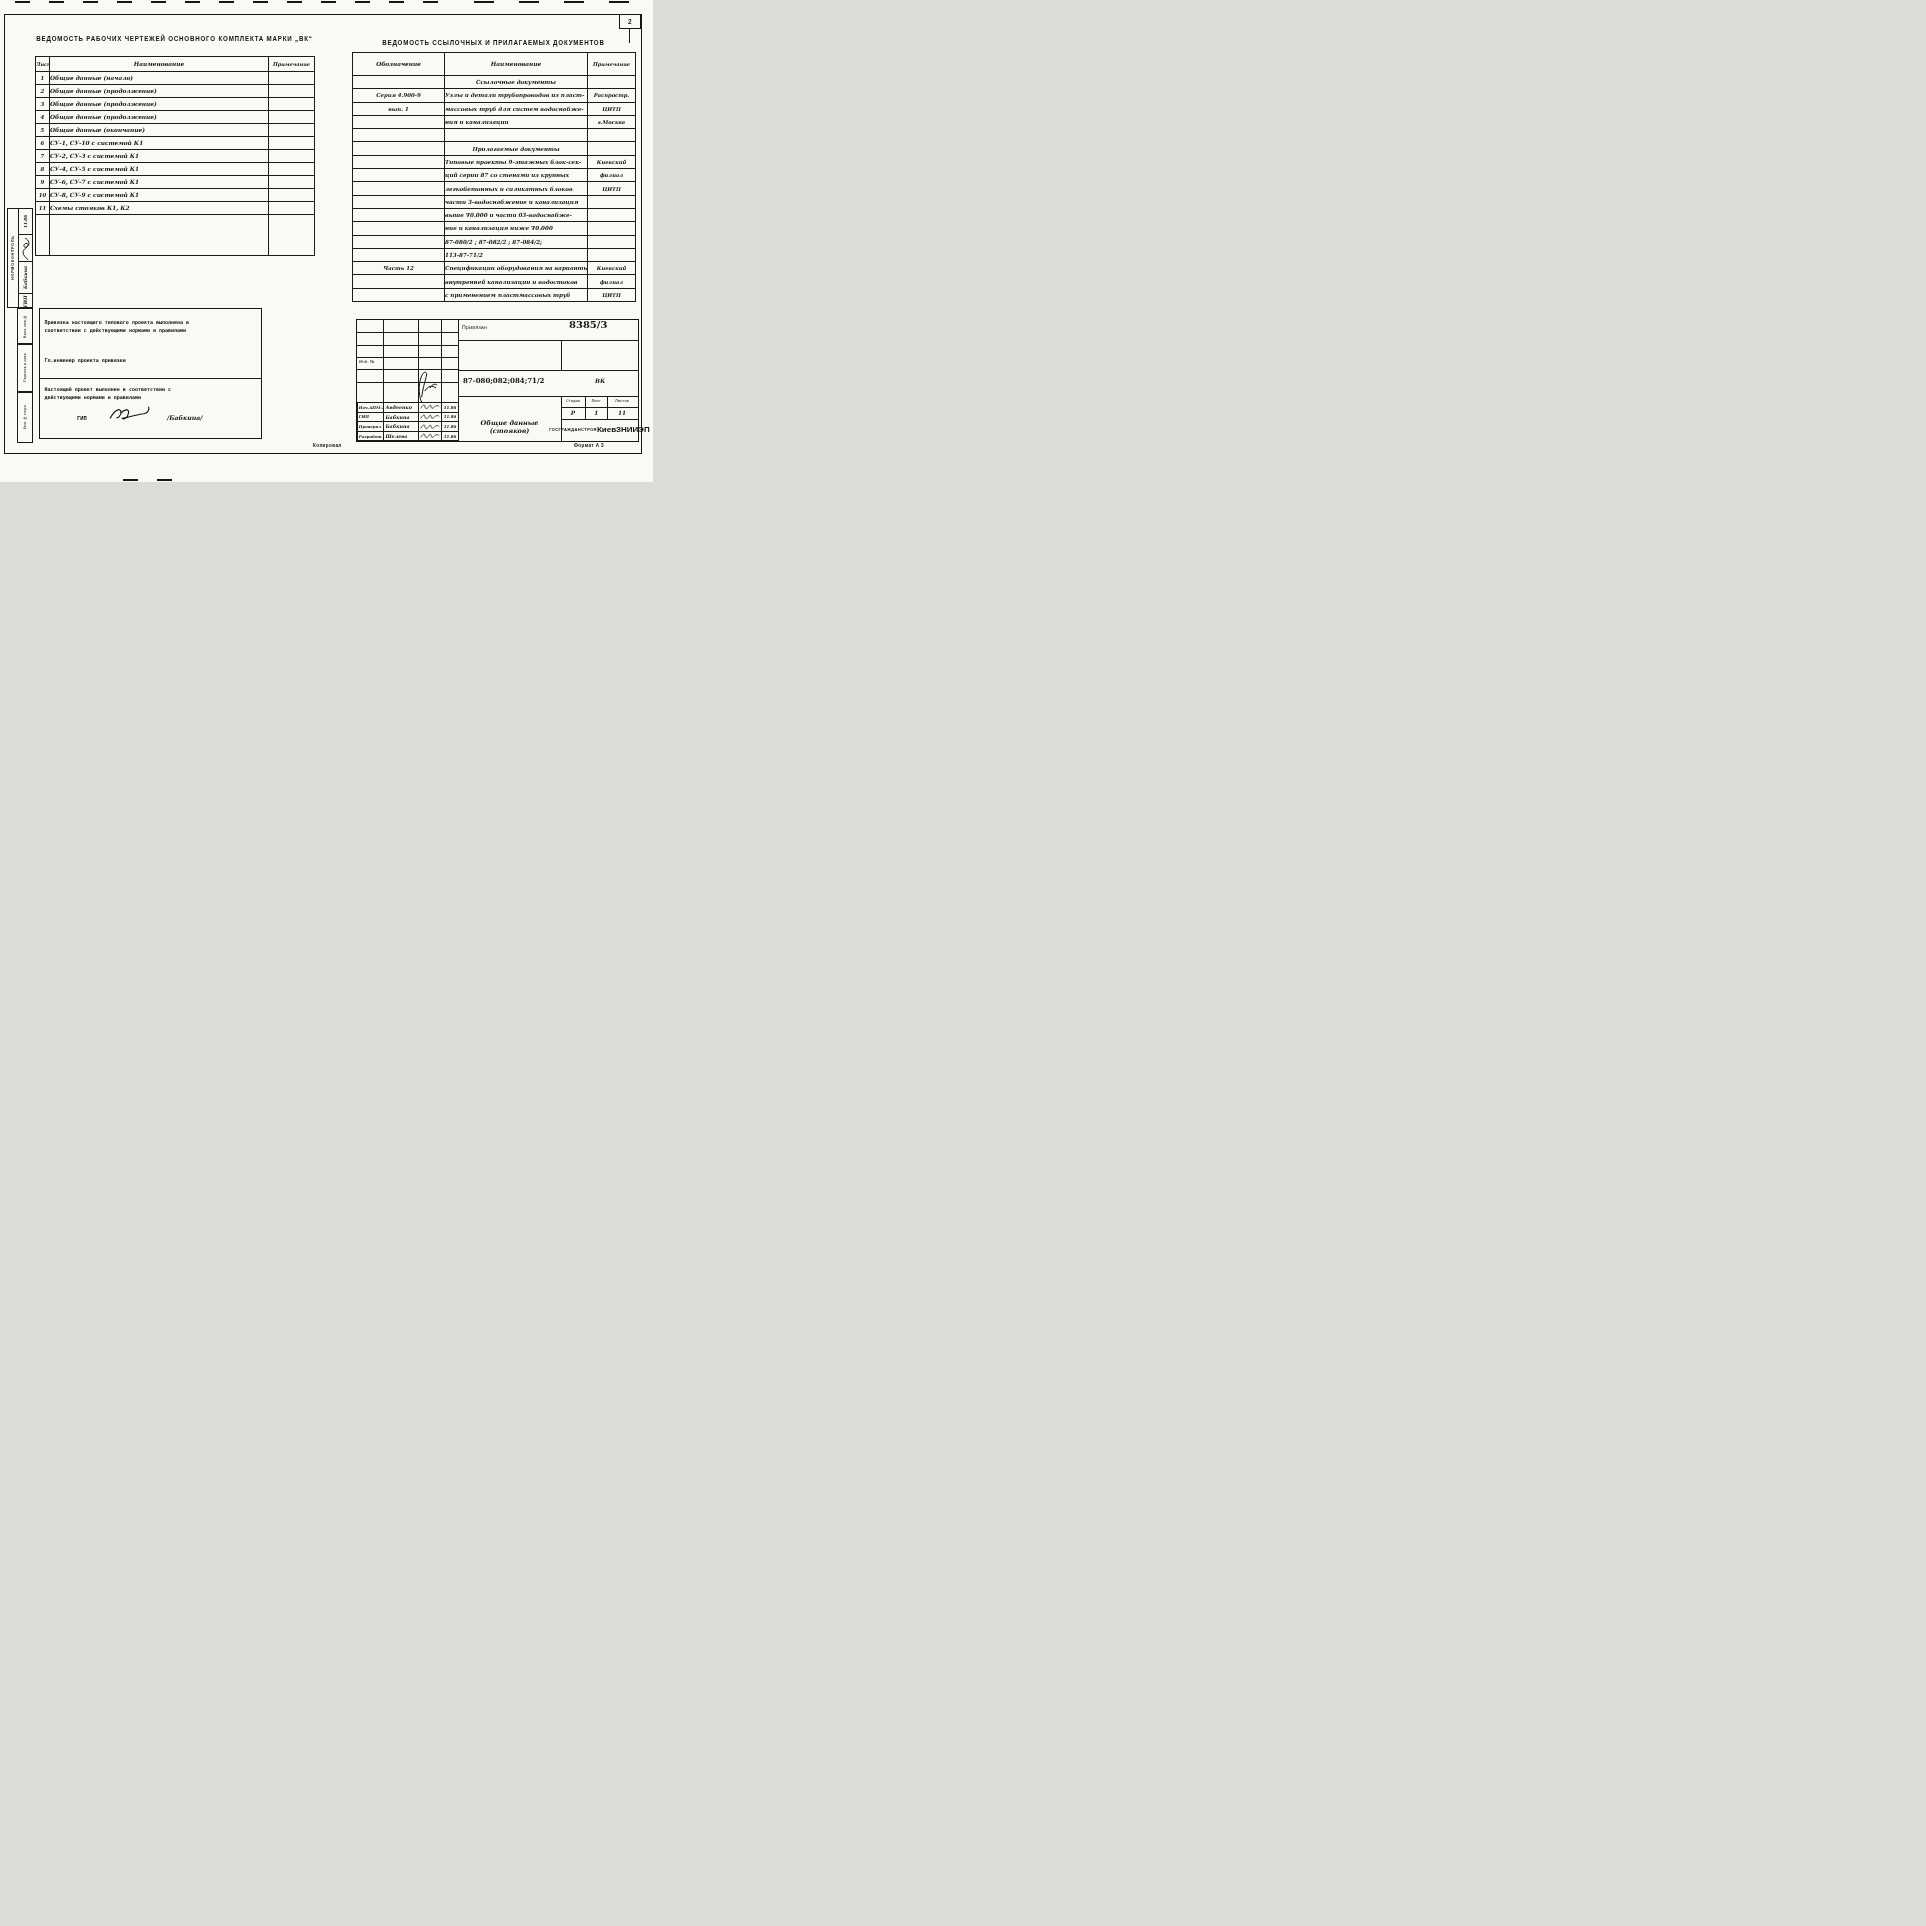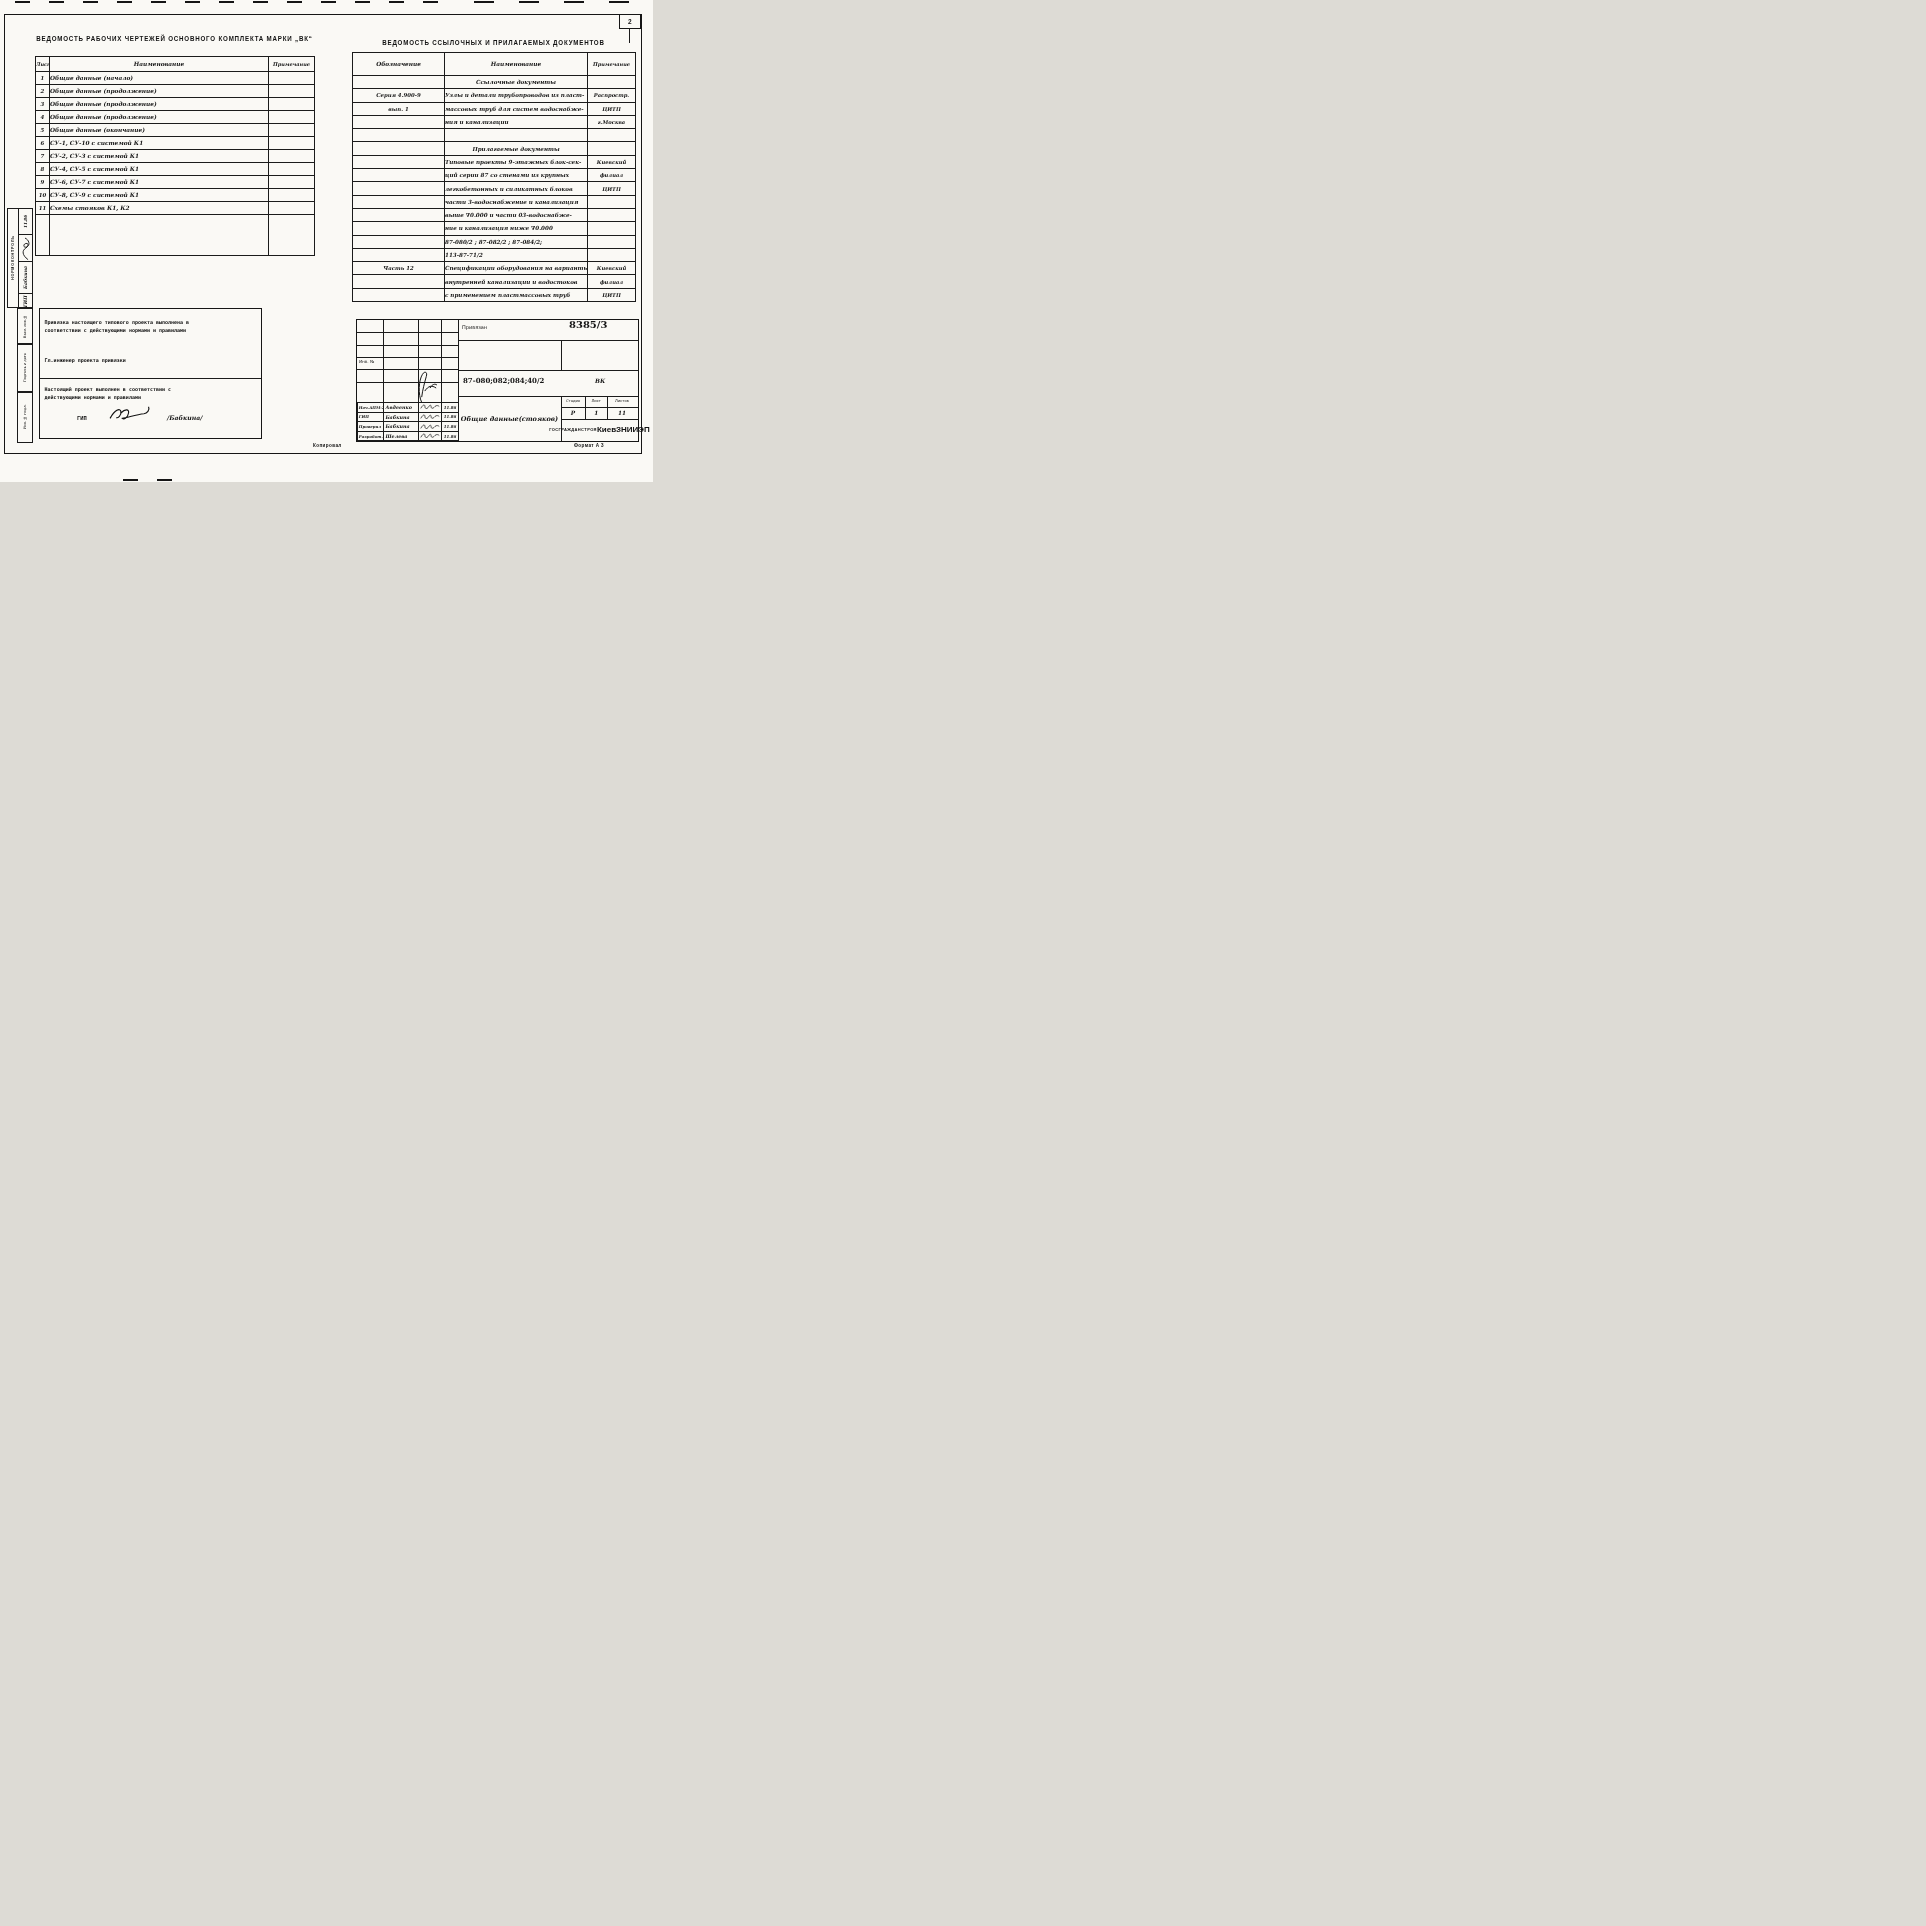--- a/index.html
+++ b/index.html
@@ -346,26 +346,26 @@
             </td>
             <td style="border:0.9px solid #1b1b1b;padding:0;text-align:center;font-size:4px" class="hand">11.86</td>
           </tr>
         </tbody>
     </table>
 
     <div class="hl" style="left:101px;top:20.4px;width:180px"></div>
     <div class="lbl" style="position:absolute;left:105px;top:4.2px;font-size:5px">Привязан</div>
     <div class="vl" style="left:204px;top:20.4px;height:30px"></div>
     <div class="hl" style="left:101px;top:50px;width:180px"></div>
-    <div class="hand" style="position:absolute;left:106px;top:56px;font-size:7px;font-style:normal">87-080;082;084;40/2</div>
+    <div class="hand" style="position:absolute;left:106px;top:56px;font-size:7px;font-style:normal">87-080;082;084;71/2</div>
     <div class="hand" style="position:absolute;left:238px;top:58px;font-size:5.8px">ВК</div>
     <div class="hl" style="left:101px;top:76px;width:180px"></div>
     <div class="vl" style="left:204px;top:76px;height:45px"></div>
 
-    <div class="cell" style="left:101px;top:76px;width:103px;height:45px;flex-direction:row">
+    <div class="cell" style="left:101px;top:84px;width:103px;height:45px;flex-direction:column">
       <div class="hand" style="font-size:6.5px">Общие данные</div>
       <div class="hand" style="font-size:6.5px">(стояков)</div>
     </div>
 
     <div class="hl" style="left:204px;top:87px;width:77px"></div>
     <div class="hl" style="left:204px;top:99px;width:77px"></div>
     <div class="vl" style="left:228px;top:76px;height:23.5px"></div>
     <div class="vl" style="left:250px;top:76px;height:23.5px"></div>
     <div class="cell lbl" style="left:204px;top:76px;width:24px;height:10.8px;font-size:3.7px">Стадия</div>
     <div class="cell lbl" style="left:228px;top:76px;width:22.3px;height:10.8px;font-size:3.7px">Лист</div>

